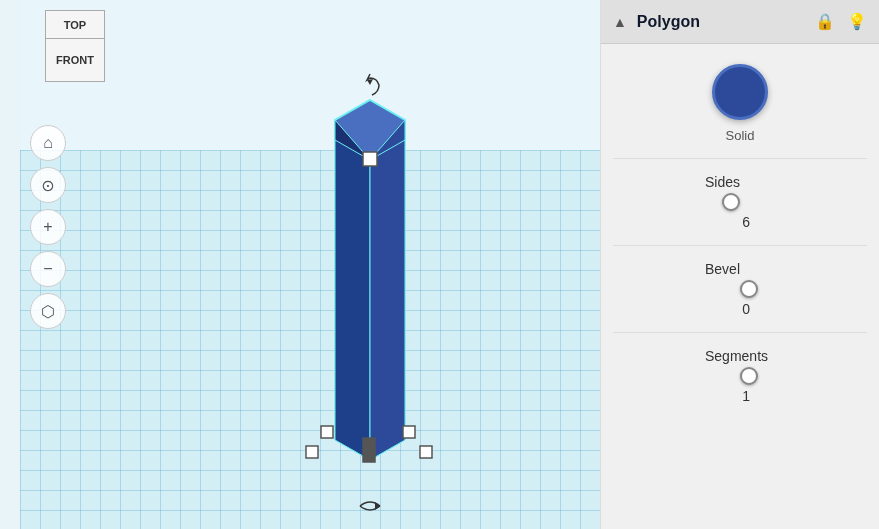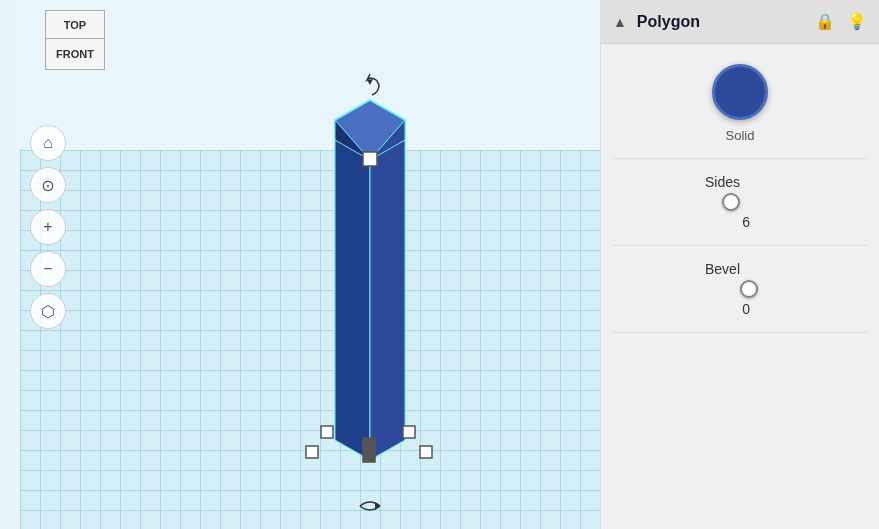--- a/index.html
+++ b/index.html
@@ -63,21 +63,21 @@
       justify-content: center;
       font-size: 11px;
       font-weight: bold;
       color: #333;
       margin-left: 10px;
       margin-bottom: 0;
       border-bottom: none;
     }
     .cube-front {
       width: 60px;
-      height: 32px;
+      height: 44px;
       background: #f5f5f5;
       border: 1.5px solid #aaa;
       display: flex;
       align-items: center;
       justify-content: center;
       font-size: 11px;
       font-weight: bold;
       color: #333;
       margin-left: 10px;
       text-align: center;
@@ -397,14 +397,24 @@
       <div class="param-slider-track">
         <div class="param-slider-fill bevel-fill"></div>
         <div class="param-slider-thumb-left"></div>
       </div>
     </div>
     <span class="param-value">0</span>
   </div>
 
   <div class="divider"></div>
 
+  <div class="param-row">
+    <span class="param-label">Segments</span>
+    <div class="param-slider-container">
+      <div class="param-slider-track">
+        <div class="param-slider-fill segments-fill"></div>
+        <div class="param-slider-thumb-left"></div>
+      </div>
+    </div>
+    <span class="param-value">1</span>
+  </div>
 
 </div>
 
 </body></html>

